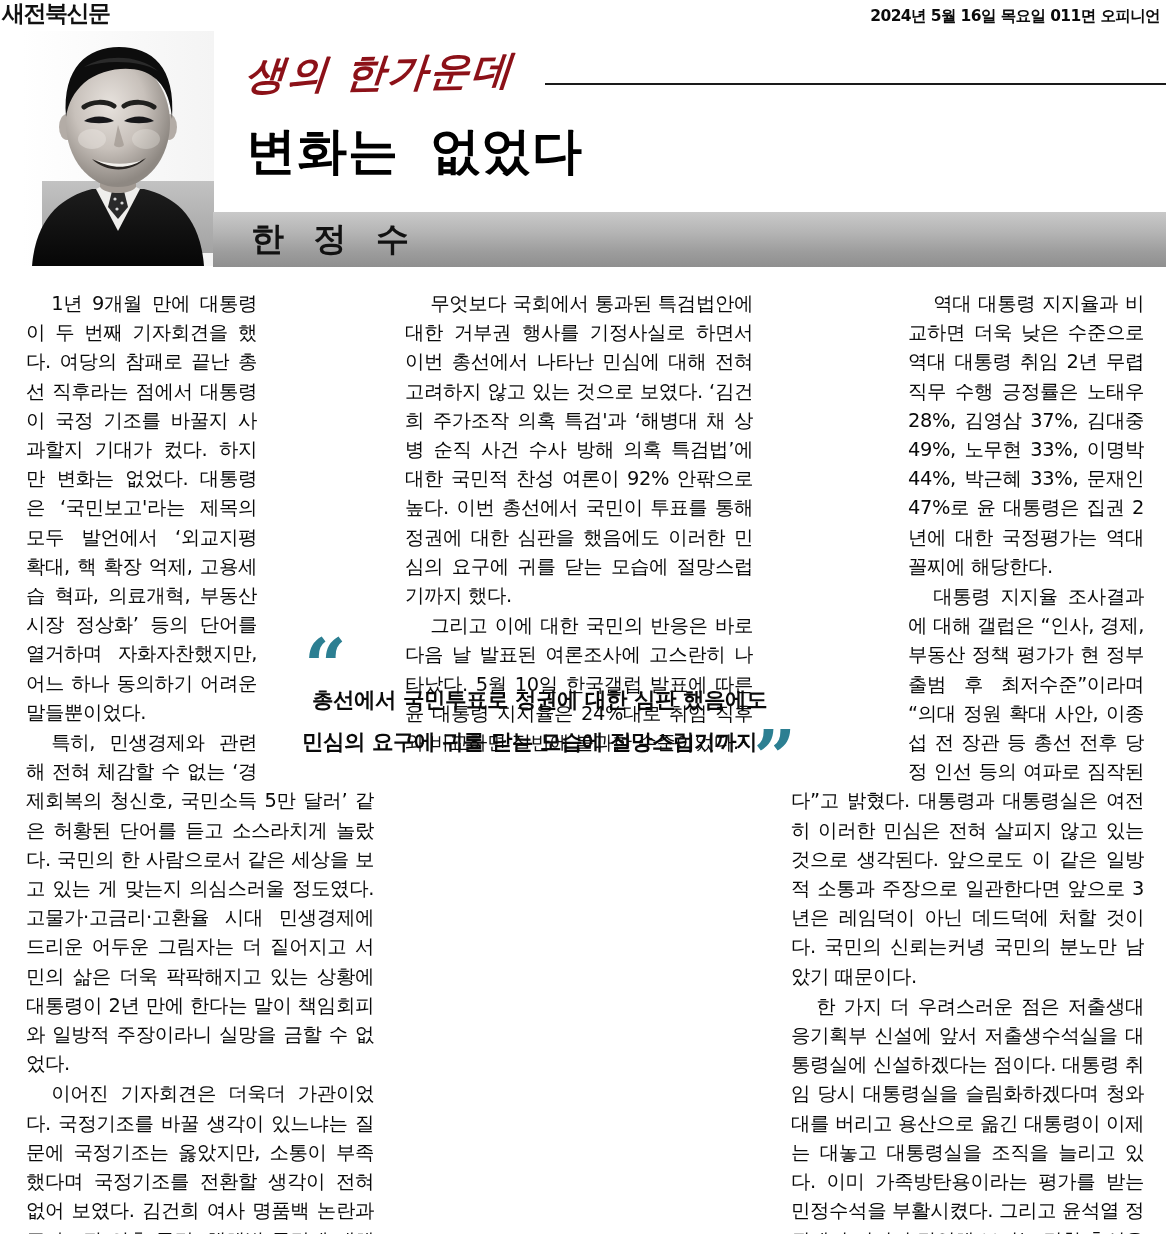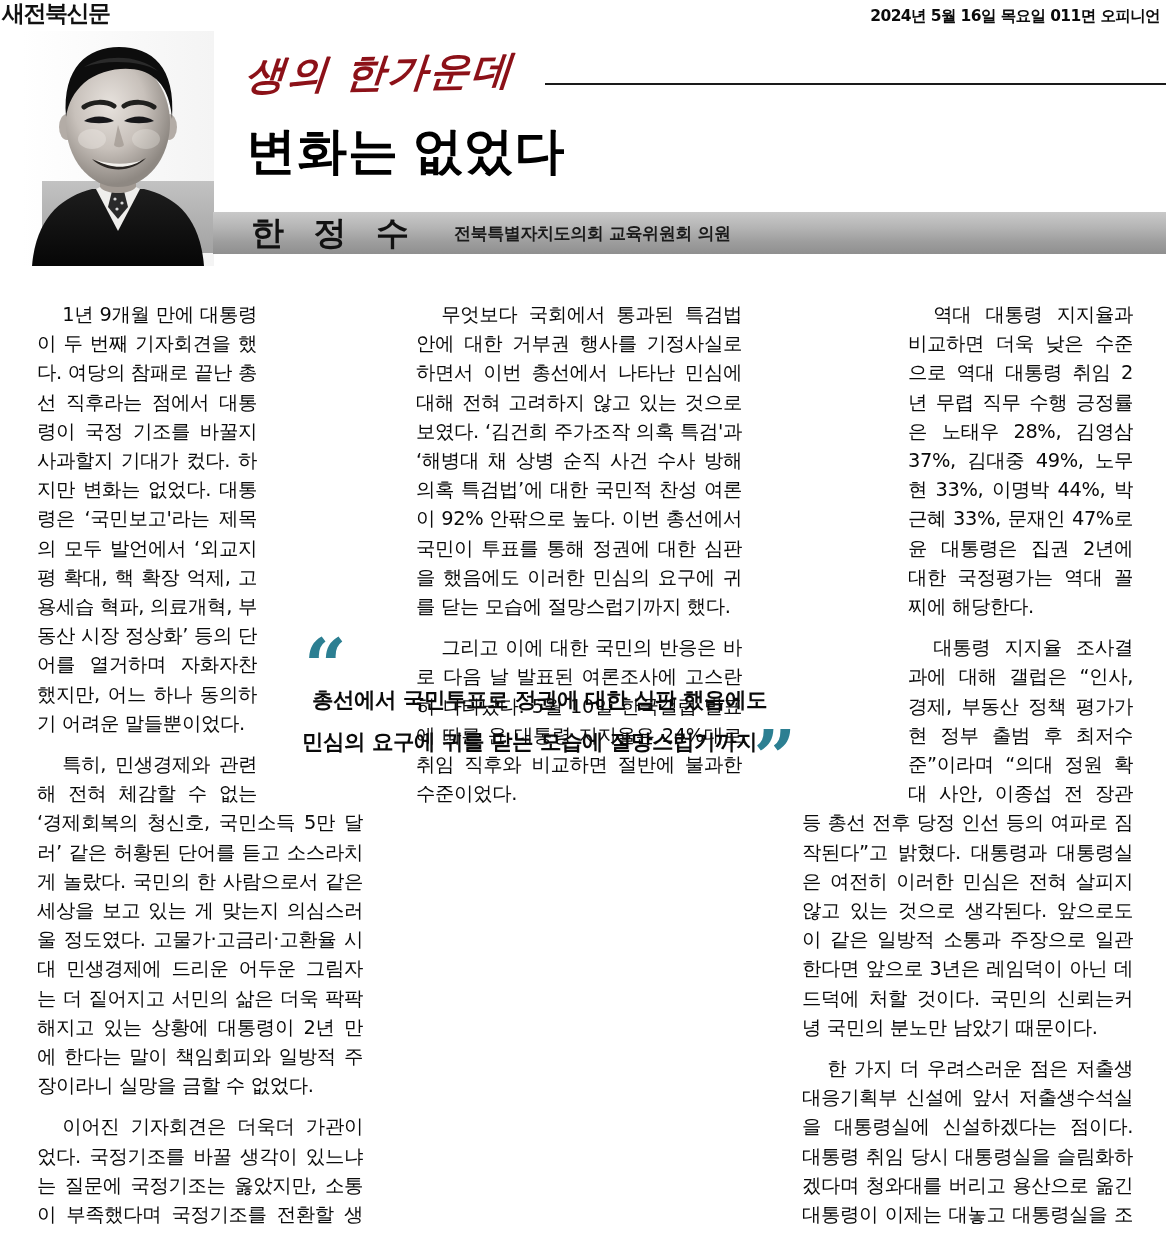--- a/index.html
+++ b/index.html
@@ -95,35 +95,35 @@
     top: 35px;
     width: 836px;
     height: 0;
     border-top: 2px solid #1a1a1a;
   }
 
   .headline {
     position: absolute;
     left: 246px;
     top: 118px;
-    font-family: Liberation Serif, serif;
+    font-family: Liberation Mono, monospace;
     font-size: 50px;
     font-weight: 700;
     letter-spacing: 1px;
     color: #000000;
     white-space: nowrap;
   }
 
   
   .byline-band {
     position: absolute;
     left: 213px;
     top: 212px;
     width: 953px;
-    height: 42px;
+    height: 55px;
     background: linear-gradient(to bottom, #c9c9c9 0%, #b4b4b4 38%, #9d9d9d 72%, #8f8f8f 100%);
     display: flex;
     align-items: center;
   }
   .byline-name {
     margin-left: 38px;
     font-family: "DejaVu Sans", sans-serif;
     font-size: 33px;
     font-weight: 700;
     letter-spacing: 9px;
@@ -145,21 +145,21 @@
     top: 288px;
     font-size: 19.4px;
     line-height: 29.2px;
     text-align: justify;
     text-justify: inter-character;
     letter-spacing: -0.35px;
     color: #0a0a0a;
     font-family: "DejaVu Sans", sans-serif;
   }
   .col p {
-    margin: 12px;
+    margin: 1px;
     text-indent: 1.3em;
   }
   .col-1 { left: 25px;  width: 350px; }
   .col-2 { left: 404px; width: 350px; }
   .col-3 { left: 790px; width: 355px; }
 
   
   .col-1 .shape-spacer {
     float: right;
     width: 118px;
@@ -280,21 +280,20 @@
 
 <div class="brand-row">
   <div class="brand-script">생의 한가운데</div>
   <div class="brand-rule"></div>
 </div>
 
 <div class="headline">변화는 없었다</div>
 
 <div class="byline-band">
   <span class="byline-name">한 정 수</span>
-  <span class="byline-affil">전북특별자치도의회 교육위원회 의원</span>
 </div>
 
 <div class="col col-1">
   <div class="shape-spacer"></div>
   <p>1년 9개월 만에 대통령이 두 번째 기자회견을 했다. 여당의 참패로 끝난 총선 직후라는 점에서 대통령이 국정 기조를 바꿀지 사과할지 기대가 컸다. 하지만 변화는 없었다. 대통령은 ‘국민보고'라는 제목의 모두 발언에서 ‘외교지평 확대, 핵 확장 억제, 고용세습 혁파, 의료개혁, 부동산 시장 정상화’ 등의 단어를 열거하며 자화자찬했지만, 어느 하나 동의하기 어려운 말들뿐이었다.</p>
   <p>특히, 민생경제와 관련해 전혀 체감할 수 없는 ‘경제회복의 청신호, 국민소득 5만 달러’ 같은 허황된 단어를 듣고 소스라치게 놀랐다. 국민의 한 사람으로서 같은 세상을 보고 있는 게 맞는지 의심스러울 정도였다. 고물가·고금리·고환율 시대 민생경제에 드리운 어두운 그림자는 더 짙어지고 서민의 삶은 더욱 팍팍해지고 있는 상황에 대통령이 2년 만에 한다는 말이 책임회피와 일방적 주장이라니 실망을 금할 수 없었다.</p>
   <p>이어진 기자회견은 더욱더 가관이었다. 국정기조를 바꿀 생각이 있느냐는 질문에 국정기조는 옳았지만, 소통이 부족했다며 국정기조를 전환할 생각이 전혀 없어 보였다. 김건희 여사 명품백 논란과 주가조작 의혹 특검, 채해병 특검에 대해서 기존 입장을 반복했다. 대통령이 “아내의 현명하지 못한 처신으로 국민께 걱정 끼친 부분에 대해 사과”한다며 처음으로 사과했다고 하지만 이 역시 사법적 판단에 따른 언급이라는 비판이 높다.</p>
 </div>
 
 <div class="col col-2">

